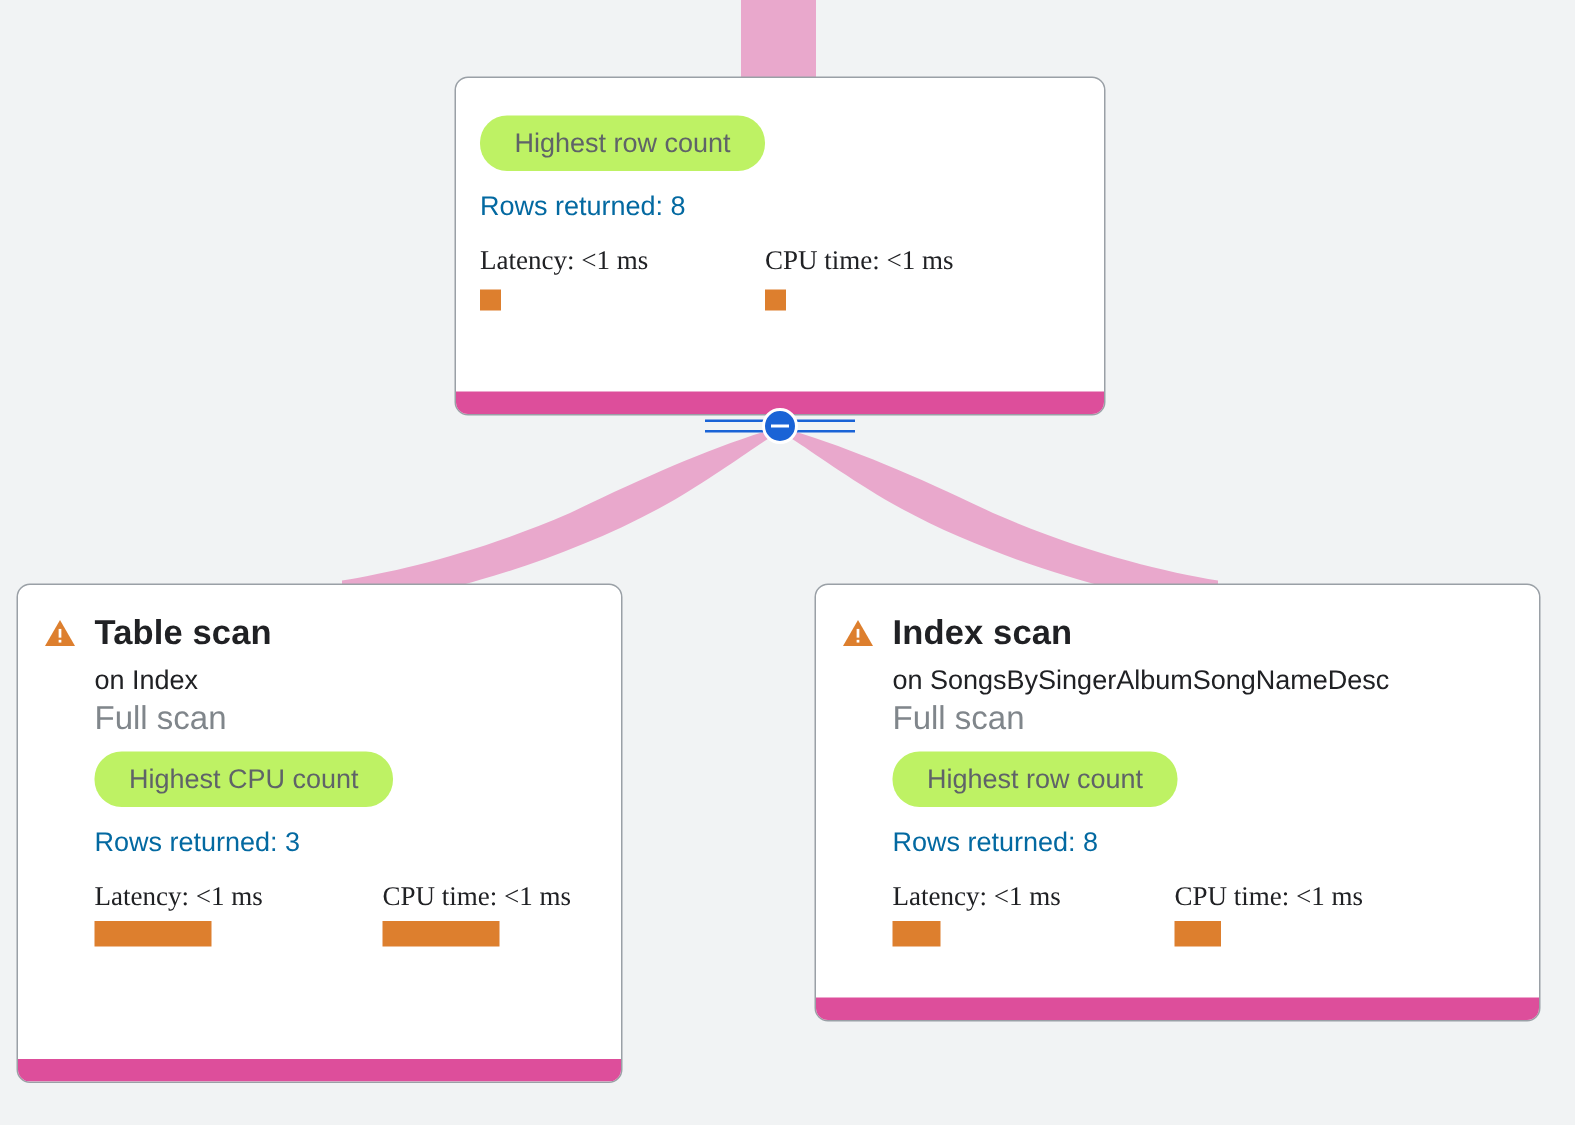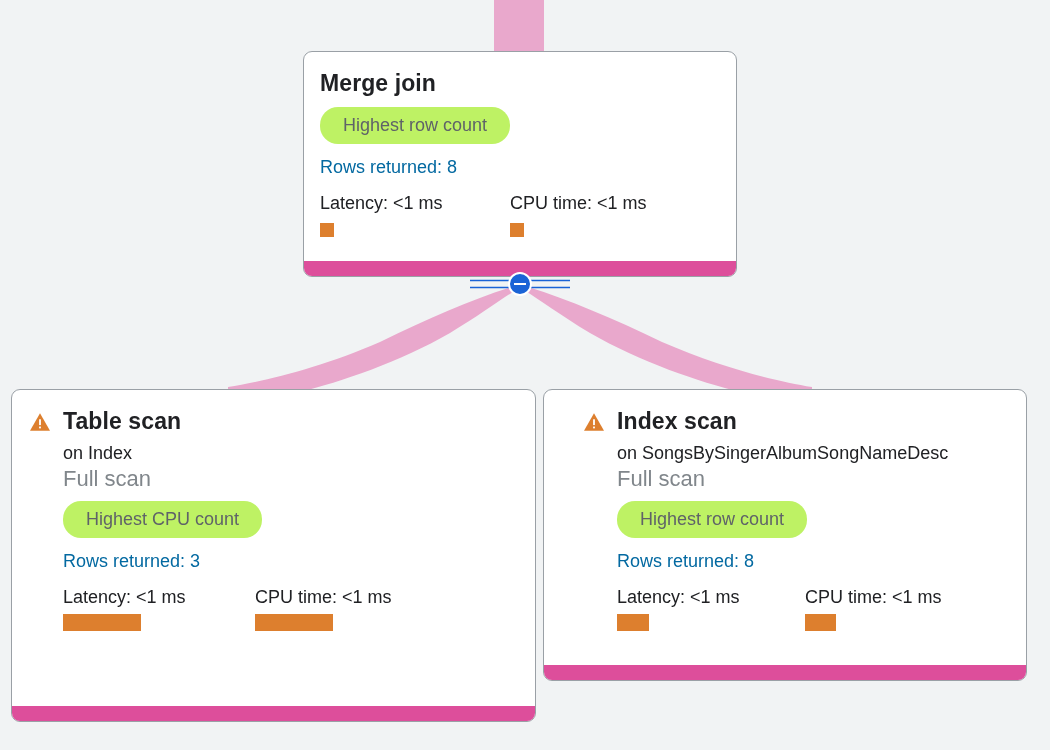--- a/index.html
+++ b/index.html
@@ -61,29 +61,28 @@
     left: 303px;
     top: 51px;
     width: 434px;
     height: 226px;
   }
   #node-merge-join .node-body { padding-left: 16px; }
 
   #node-table-scan {
     left: 11px;
     top: 389px;
-    width: 525px;
+    width: 404px;
     height: 333px;
   }
   #node-index-scan {
     left: 543px;
     top: 389px;
     width: 484px;
     height: 292px;
-    padding-left: 22px;
   }
 
   
   .node-header {
     display: flex;
     align-items: flex-start;
     gap: 12px;
   }
   .warn-icon {
     flex: 0 0 auto;
@@ -145,20 +144,21 @@
     margin-top: 11px;
   }
   .metric {
     display: block;
   }
   .metric-label {
     font-size: 18px;
     color: #202124;
     line-height: 24px;
     white-space: nowrap;
+    font-family: Liberation Serif, serif;
   }
   .metric-bar {
     background: #dd7f2e;
     margin-top: 5px;
     height: 17px;
   }
   .metric-bar.square {
     height: 14px;
     margin-top: 8px;
   }
@@ -242,23 +242,20 @@
              C 722,368 775,381 812,387
              L 812,392
              L 740,392
              C 700,382 640,362 590,333
              C 560,315 540,300 524,290
              Z"></path>
   </svg>
 
   <div class="node-card" id="node-merge-join">
     <div class="node-body">
-      <div class="node-header">
-        <div class="node-title">Merge join</div>
-      </div>
       <div class="node-detail no-icon">
         <div class="chip-row">
           <span class="chip">Highest row count</span>
         </div>
         <div class="node-rows">Rows returned: 8</div>
         <div class="metrics">
           <div class="metric metric-latency">
             <div class="metric-label">Latency: &lt;1 ms</div>
             <div class="metric-bar square" style="width:14px"></div>
           </div>

